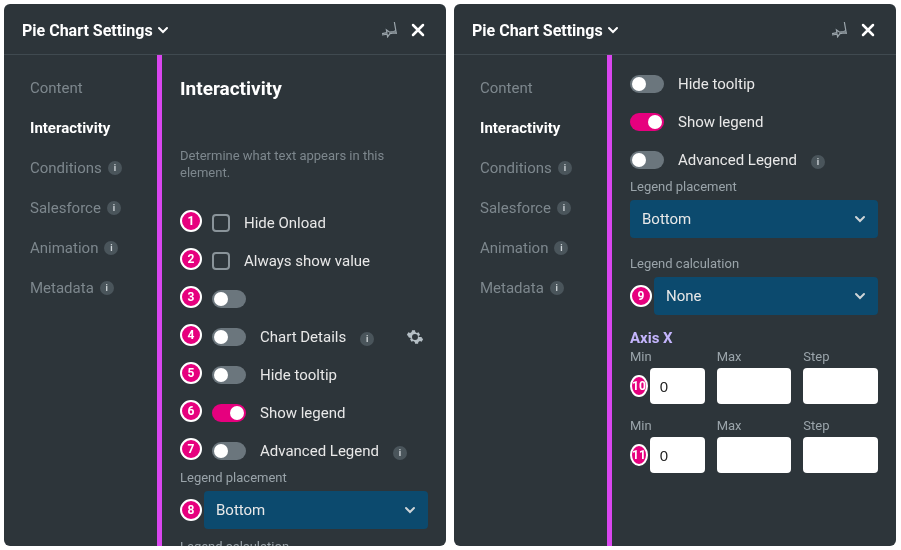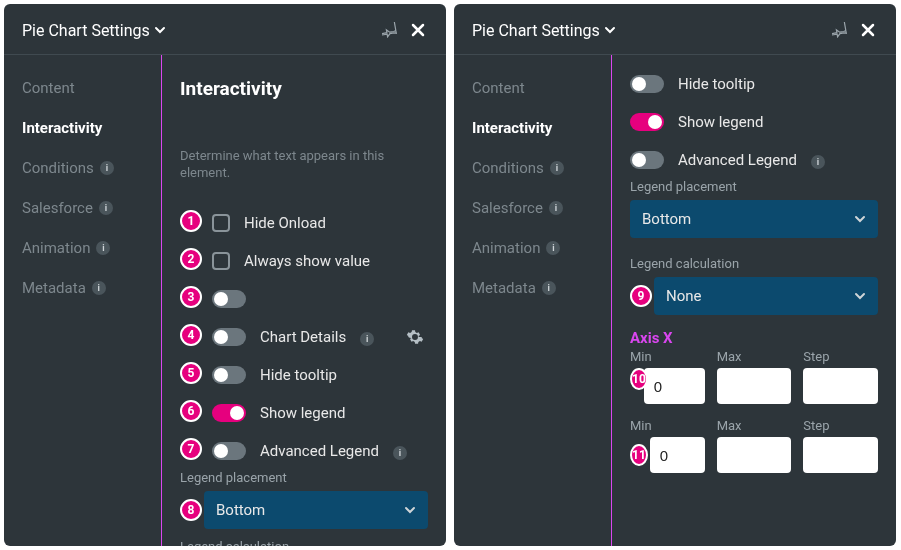--- a/index.html
+++ b/index.html
@@ -22,41 +22,41 @@
     overflow: hidden;
     position: relative;
   }
   .panel-header {
     display: flex;
     align-items: center;
     padding: 12px 14px 10px 18px;
     border-bottom: 1px solid #404a50;
   }
   .panel-title {
-    font-weight: 400;
+    font-weight: 700;
     font-size: 16px;
     color: #fff;
     display: flex;
     align-items: center;
     gap: 4px;
     cursor: pointer;
   }
   .chev-down { width:12px;height:12px; }
   .hdr-spacer { flex:1; }
   .pin-icon, .close-icon { width:28px; height:28px; display:flex; align-items:center; justify-content:center; cursor:pointer; color:#9aa4aa; }
   .close-icon svg { color:#fff; }
   .panel-body {
     display: flex;
     flex: 1;
     overflow: hidden;
   }
   .sidebar {
     width: 158px;
-    border-right: 1px solid #d946ef;
-    padding: 24px 0 0 18px;
+    border-right: 5px solid #d946ef;
+    padding: 24px 0 0 26px;
     display: flex;
     flex-direction: column;
     gap: 22px;
   }
   .sidebar-item {
     color: #7d878d;
     font-size: 15px;
     display: flex;
     align-items: center;
     gap: 6px;
@@ -113,21 +113,21 @@
   .section-label{
     color:#9aa4aa;font-size:13px;margin-top:10px;margin-bottom:6px;
   }
   .select{
     background:#0c4a6e;border-radius:4px;
     padding:10px 12px;color:#e8e8e8;font-size:15px;
     display:flex;align-items:center;justify-content:space-between;
     cursor:pointer;
   }
   .axis-block{margin-top:14px;}
-  .axis-title{color:#d946ef;font-weight:700;font-size:15px;margin-bottom:2px;}
+  .axis-title{color:#c4b5fd;font-weight:700;font-size:15px;margin-bottom:2px;}
   .axis-cols{display:flex;gap:12px;}
   .axis-col{flex:1;display:flex;flex-direction:column;gap:4px;}
   .axis-col-label{color:#9aa4aa;font-size:13px;}
   .axis-input{
     background:#fff;border:none;border-radius:4px;
     height:36px;padding:0 10px;font-size:15px;color:#222;
     width:100%;
   }
   
   .annot{
@@ -337,21 +337,21 @@
               <path d="M2 4l4 4 4-4" stroke="#cfd5d8" stroke-width="2" fill="none" stroke-linecap="round"></path>
             </svg>
         </div>
       </div>
 
       <div class="axis-block">
         <div class="axis-title">Axis X</div>
         <div class="axis-cols">
           <div class="axis-col">
             <span class="axis-col-label">Min</span>
-            <div style="display:flex;">
+            <div style="display:flex;align-items:center;gap:6px;">
               <span class="annot inline">10</span>
               <input class="axis-input" value="0" style="">
             </div>
           </div>
           <div class="axis-col">
             <span class="axis-col-label">Max</span>
             <input class="axis-input" value="" style="">
           </div>
           <div class="axis-col">
             <span class="axis-col-label">Step</span>

